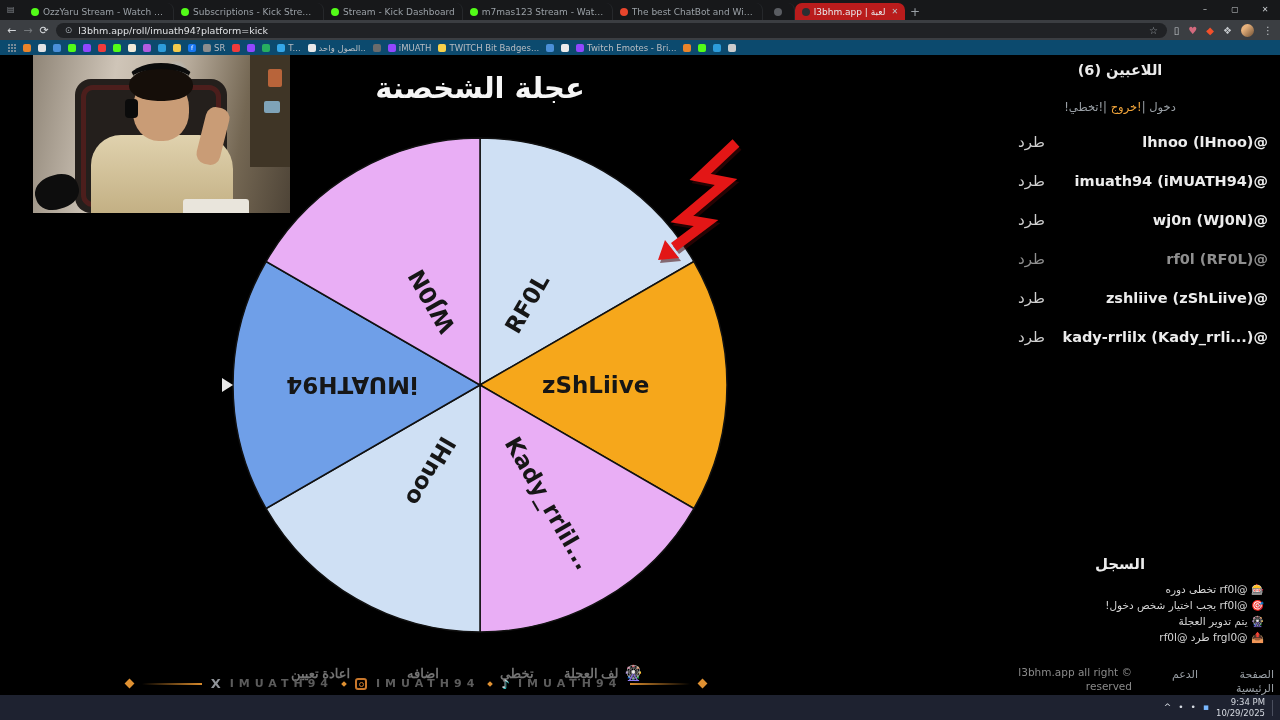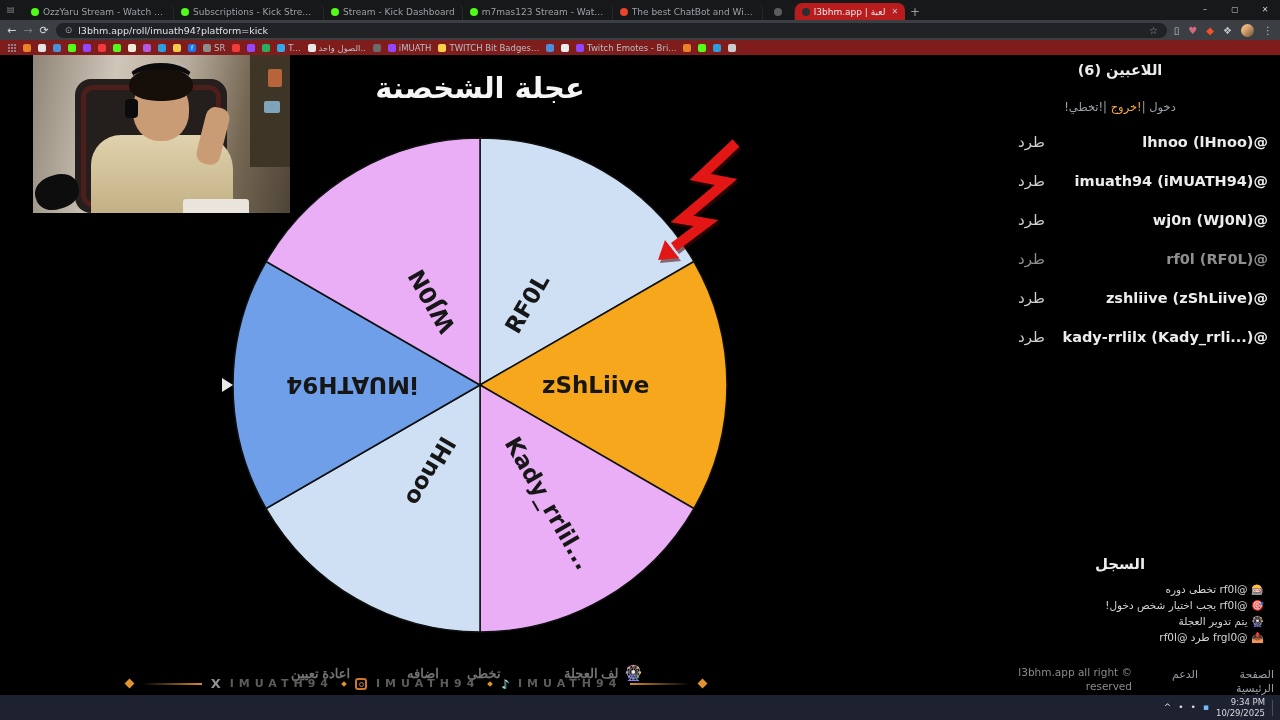--- a/index.html
+++ b/index.html
@@ -20,34 +20,34 @@
   .toolbar{position:absolute;top:20px;left:0;right:0;height:20px;background:#3b3e42;display:flex;align-items:center;padding:0 7px;gap:7px}
   .nav-ic{color:#d2d5d8;font-size:11px;line-height:1}
   .nav-ic.dim{color:#74787c}
   .omnibox{flex:1;height:15px;background:#202225;border-radius:8px;display:flex;align-items:center;padding:0 9px;gap:6px;color:#dfe1e4;font-size:9.5px}
   .omni-ic{color:#9aa0a6;font-size:9px}
   .omni-url{flex:1;overflow:hidden;white-space:nowrap}
   .omni-star{color:#9aa0a6;font-size:10px}
   .tb-icons{display:flex;align-items:center;gap:9px}
   .tb-ic{font-size:10px;color:#c3c7cb}
   .avatar{width:13px;height:13px;border-radius:50%;background:linear-gradient(135deg,#e8b27d 30%,#6e4f33)}
-  .bookmarks{position:absolute;top:40px;left:0;right:0;height:15px;background:#7f1d1d;display:flex;align-items:center;gap:7px;padding:0 8px;overflow:hidden}
+  .bookmarks{position:absolute;top:40px;left:0;right:0;height:15px;background:#0c4a6e;display:flex;align-items:center;gap:7px;padding:0 8px;overflow:hidden}
   .bm{display:flex;align-items:center;gap:3px;color:#b9bdc2;font-size:8.5px;white-space:nowrap}
   .bm-ic{width:8px;height:8px;border-radius:2px;flex:0 0 auto;display:flex;align-items:center;justify-content:center;font-size:6px;color:#fff}
   .apps-grid{display:grid;grid-template-columns:repeat(3,2px);grid-auto-rows:2px;gap:1px}
   .apps-grid i{background:#9aa0a6;border-radius:50%}
   
   .page{position:absolute;top:55px;left:0;width:1280px;height:640px;background:#000;overflow:hidden}
   .page-title{position:absolute;left:330px;top:16px;width:300px;text-align:center;color:#f5f5f5;font-size:29px;font-weight:bold}
   #wheel{position:absolute;left:230px;top:80px}
   .wheel-label{font-size:23px;font-weight:bold;fill:#161616}
   .wheel-pointer{position:absolute;left:222px;top:323px;width:0;height:0;border-top:7px solid transparent;border-bottom:7px solid transparent;border-left:11px solid #e8e8e8}
   #arrow{position:absolute;left:648px;top:80px;filter:drop-shadow(2px 3px 0 rgba(70,5,5,.55))}
   .ctrl-btn{position:absolute;top:606px;height:24px;display:flex;align-items:center;gap:6px;color:#737373;font-size:13px;font-weight:bold;background:none;border:none}
-  #btn-reset{left:291px}#btn-add{left:407px}#btn-skip{left:467px}#btn-spin{left:564px}
+  #btn-reset{left:291px}#btn-add{left:407px}#btn-skip{left:500px}#btn-spin{left:564px}
   .spin-emoji{font-size:15px}
   .social{position:absolute;left:126px;top:621px;width:580px;display:flex;align-items:center;gap:9px}
   .s-line{flex:1;height:2px}
   .s-line.l{background:linear-gradient(90deg,rgba(216,138,43,0),#d88a2b)}
   .s-line.r{background:linear-gradient(270deg,rgba(216,138,43,0),#d88a2b)}
   .s-diamond{width:7px;height:7px;background:#e09132;transform:rotate(45deg);flex:0 0 auto}
   .s-dot{width:4px;height:4px;background:#e09132;transform:rotate(45deg);flex:0 0 auto}
   .s-x{color:#8f9398;font-weight:bold;font-size:13px}
   .s-handle{color:#5c5c5c;font-size:11px;font-weight:bold;letter-spacing:5px;white-space:nowrap}
   .s-ig{width:12px;height:12px;border:2px solid #c8772b;border-radius:3px;position:relative;flex:0 0 auto}

